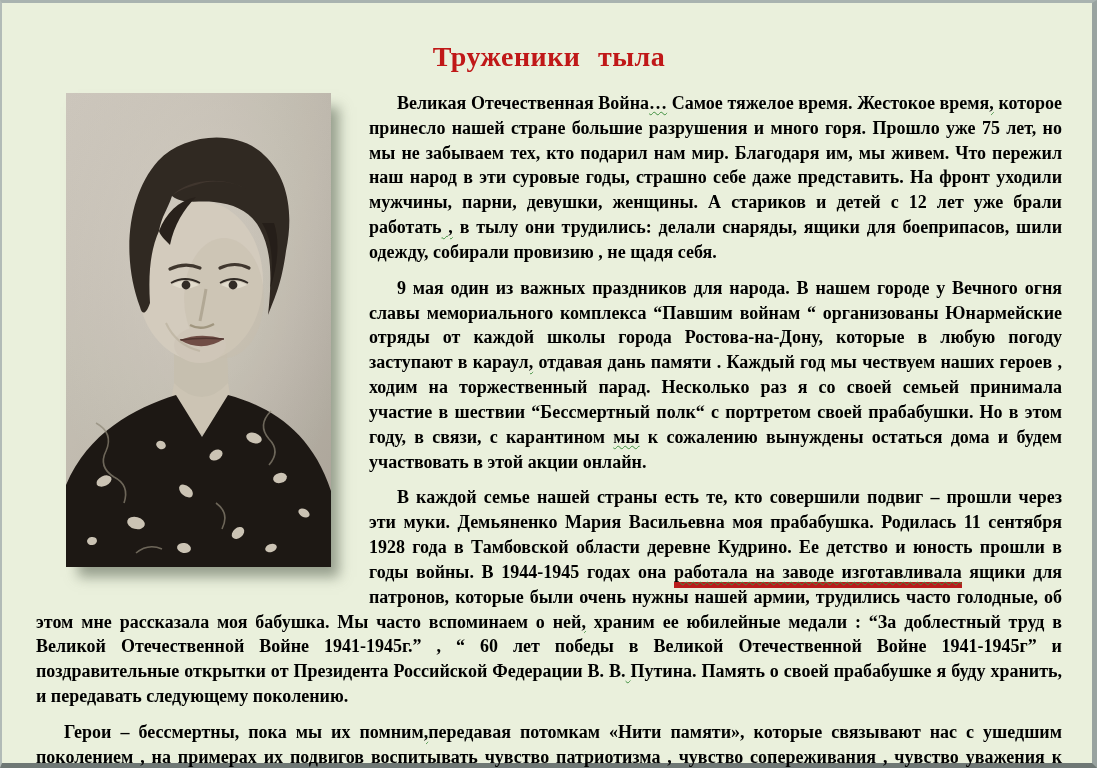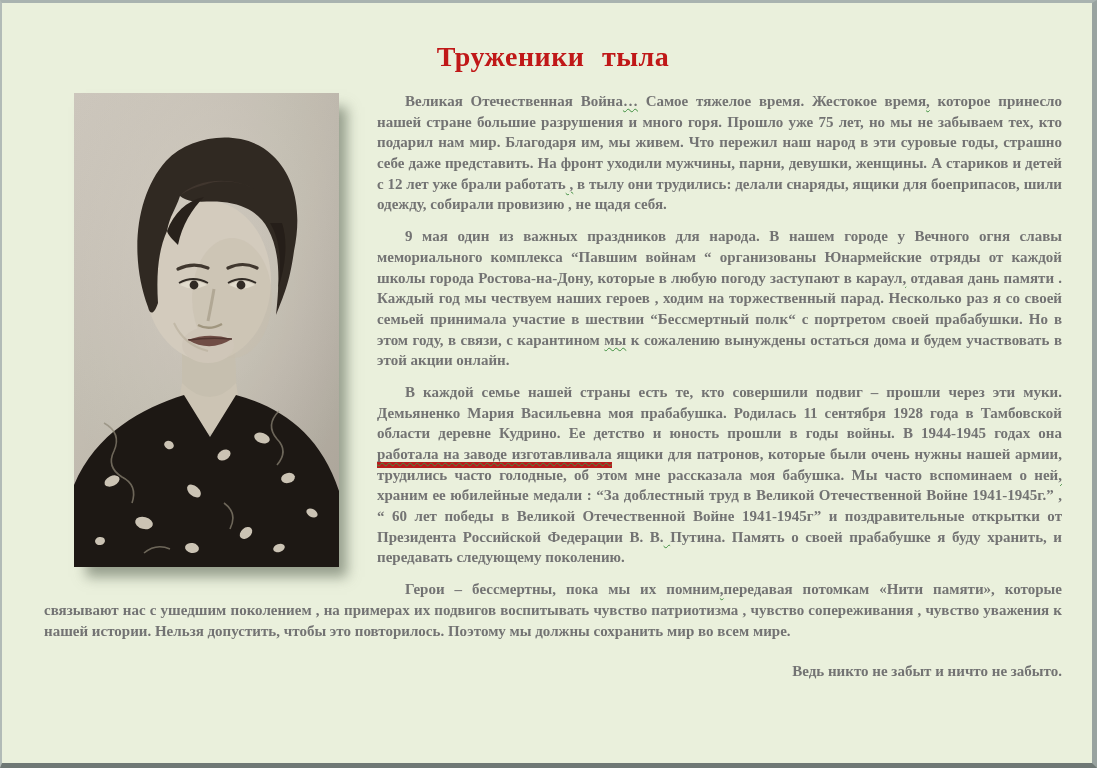--- a/index.html
+++ b/index.html
@@ -9,21 +9,20 @@
     font-family:"Liberation Serif", serif;
   }
   .page{
     box-sizing:border-box;
     width:1097px;height:768px;
     background:#eaf0dc;
     border-top:3px solid #a9b3b0;
     border-left:2px solid #b2bbb7;
     border-right:5px solid #99a3a0;
     border-bottom:5px solid #6f7875;
-    padding-left:8px;
   }
   .content{
     padding:24px 30px 0 34px;
   }
   h1.title{
     margin:14px 0 18px;
     text-align:center;
     font-family:"Liberation Serif", serif;
     font-weight:bold;
     font-size:28px;
@@ -35,23 +34,23 @@
     float:left;
     width:265px;height:474px;
     margin:2px 38px 22px 30px;
     box-shadow:10px 12px 12px -2px rgba(95,105,88,.6);
     background:#bdb8ae;
   }
   .photo-frame svg{display:block;width:100%;height:100%;}
   .essay-body p.para{
     font-family:"Liberation Serif", serif;
     font-weight:bold;
-    font-size:15px;
+    font-size:18px;
     line-height:1.38;
-    color:#737373;
+    color:#000000;
     text-align:justify;
     text-indent:28px;
     margin:0 0 11px 0;
   }
   .essay-body p.para.closing{
     margin-top:20px;
     text-align:right;
   }
   .seg-n{}
   .seg-g{

